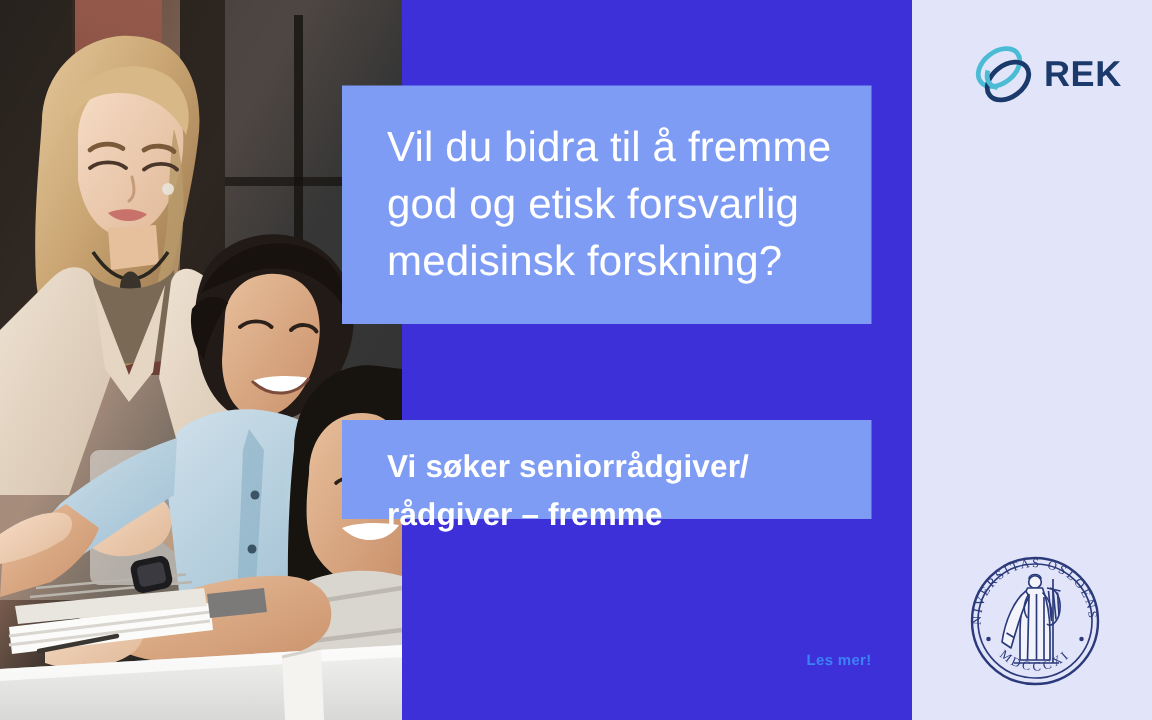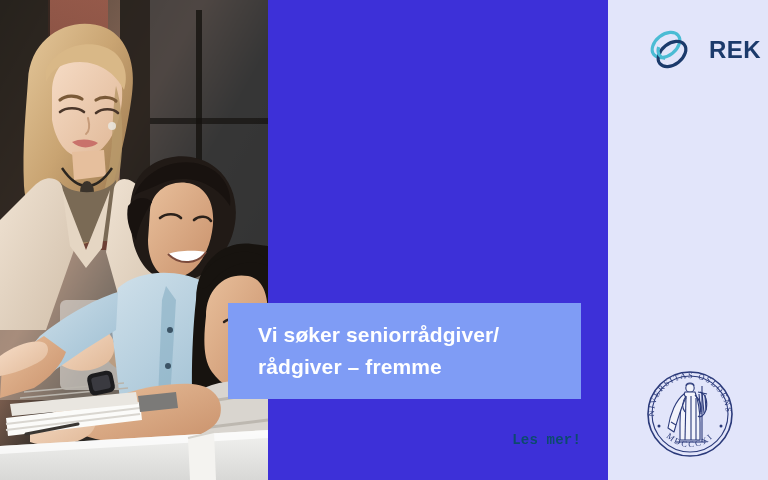--- a/index.html
+++ b/index.html
@@ -52,57 +52,55 @@
   }
   .card-headline .txt {
     font-size:28px;
     line-height:38px;
     color:#ffffff;
     font-weight:400;
     letter-spacing:0.1px;
   }
   .card-subhead {
     left:228px; top:280px;
-    width:353px; height:96px;
+    width:353px; height:66px;
     padding:16px 12px 0 30px;
-    margin-top:23px;
   }
   .card-subhead .txt {
     font-size:21px;
     line-height:32px;
     color:#ffffff;
     font-weight:700;
     letter-spacing:0.1px;
   }
 
   
   .cta {
     position:absolute;
     left:0; top:430px;
     width:581px;
     text-align:right;
     padding-right:0;
   }
   .cta .cta-label {
     display:inline-block;
-    font-size:14px;
+    font-size:10px;
     font-weight:700;
-    color:#0c4a6e;
+    color:#3b82f6;
     letter-spacing:0.2px;
-    font-family:Liberation Mono, monospace;
   }
 
   
   .rek-logo {
     position:absolute;
     left:648px; top:26px;
     width:100px; height:48px;
     display:flex;
     align-items:center;
-    gap:17px;
+    gap:4px;
   }
   .rek-mark { width:44px; height:44px; flex:none; }
   .rek-word {
     font-size:24px;
     font-weight:700;
     color:#1b3a6b;
     letter-spacing:0.4px;
     line-height:1;
   }
 
@@ -281,20 +279,25 @@
       <rect x="88" y="372" width="26" height="22" rx="6" fill="#1c1c1e" transform="rotate(-12 101 383)"></rect>
       <rect x="92" y="376" width="18" height="14" rx="3" fill="#3a3a40" transform="rotate(-12 101 383)"></rect>
 
       <path d="M188 438 L214 432 L216 480 L190 480 Z" fill="#f4f3f0"></path>
       <path d="M188 438 L214 432" stroke="#d6d3cd" stroke-width="2"></path>
 
       <rect x="0" y="0" width="268" height="480" fill="none"></rect>
     </svg>
   </div>
 
+  <div class="card card-headline">
+    <div class="txt">Vil du bidra til å fremme</div>
+    <div class="txt">god og etisk forsvarlig</div>
+    <div class="txt">medisinsk forskning?</div>
+  </div>
 
   <div class="card card-subhead">
     <div class="txt">Vi søker seniorrådgiver/</div>
     <div class="txt">rådgiver – fremme</div>
   </div>
 
   <div class="cta">
     <span class="cta-label">Les mer!</span>
   </div>
 

